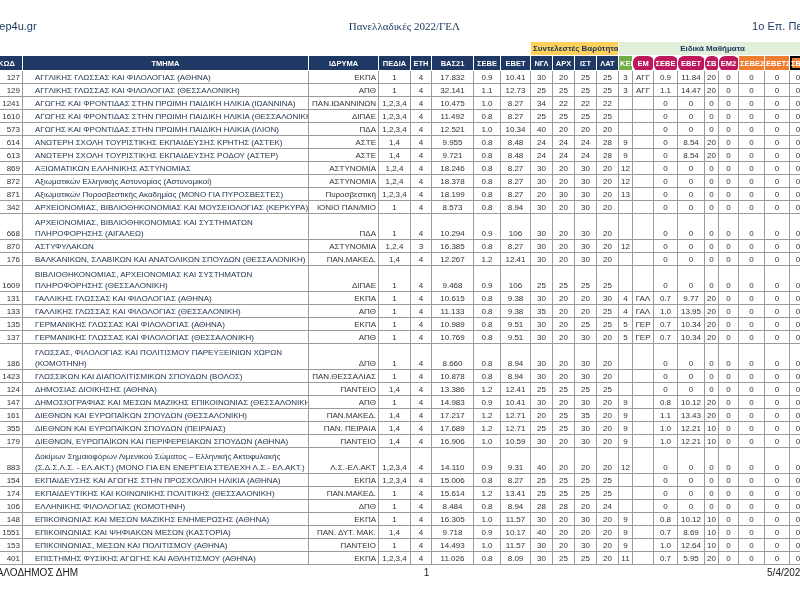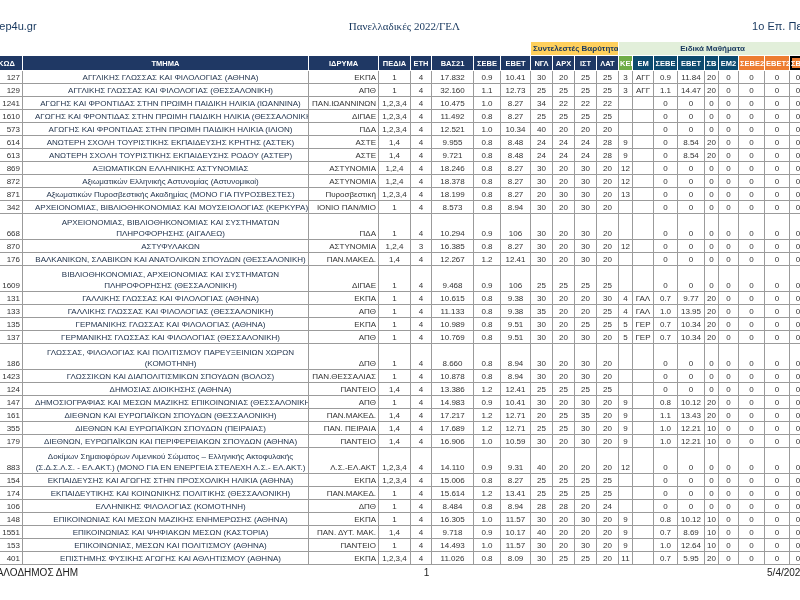--- a/index.html
+++ b/index.html
@@ -18,38 +18,38 @@
   
   table{border-collapse:collapse;table-layout:fixed;width:816px;margin-top:7px;}
   col{}
   th,td{box-sizing:border-box;}
   th{
     border:1px solid #ffffff;color:#fff;font-weight:bold;font-size:7.5px;
     height:15px;padding:0 1px;overflow:hidden;white-space:nowrap;text-align:center;
     vertical-align:middle;
   }
   .h-navy{background:#1F3864;}
-  .h-blue{background:#0c4a6e;}
+  .h-blue{background:#be185d;border-radius:6px;}
   .h-green{background:#70AD47;}
   .h-orange{background:#ED7D31;margin-top:48px;}
   .h-active{box-shadow:inset 0 0 0 2px #000;}
   .group-empty{background:#fff;border:none;}
   .group-cell{
     font-size:8px;font-weight:bold;color:#17375E;text-align:center;
     height:14px;border:1px solid #fff;overflow:hidden;white-space:nowrap;
   }
   .g-weights{background:#FFD05C;}
   .g-special{background:#E2EFDA;}
   td{
     border:1px solid #9b9b9b;font-size:8px;line-height:11px;color:#333;
     height:13px;padding:0 2px;overflow:hidden;white-space:nowrap;
     text-align:center;vertical-align:middle;
   }
   td.c-code{text-align:right;}
-  td.c-name{text-align:center;color:#24364f;padding-left:12px;}
+  td.c-name{text-align:left;color:#24364f;padding-left:12px;}
   td.c-inst{text-align:right;}
   tr.tall td{height:26px;vertical-align:bottom;}
   tr.tall td.c-name{white-space:normal;margin-left:16px;}
   
   .footer{
     position:absolute;left:0;top:567px;width:816px;display:flex;
     justify-content:space-between;font-size:10px;color:#222;
   }
   .footer .f-page{position:relative;left:4px;}
 </style>
@@ -141,21 +141,21 @@
           <td class="c-num">0</td>
           <td class="c-num">0</td>
           <td class="c-num">0</td>
         </tr>
         <tr>
           <td class="c-code">129</td>
           <td class="c-name">ΑΓΓΛΙΚΗΣ ΓΛΩΣΣΑΣ ΚΑΙ ΦΙΛΟΛΟΓΙΑΣ (ΘΕΣΣΑΛΟΝΙΚΗ)</td>
           <td class="c-inst">ΑΠΘ</td>
           <td class="c-num">1</td>
           <td class="c-num">4</td>
-          <td class="c-num">32.160</td>
+          <td class="c-num">32.141</td>
           <td class="c-num">1.1</td>
           <td class="c-num">12.73</td>
           <td class="c-num">25</td>
           <td class="c-num">25</td>
           <td class="c-num">25</td>
           <td class="c-num">25</td>
           <td class="c-num">3</td>
           <td class="c-num">ΑΓΓ</td>
           <td class="c-num">1.1</td>
           <td class="c-num">14.47</td>

